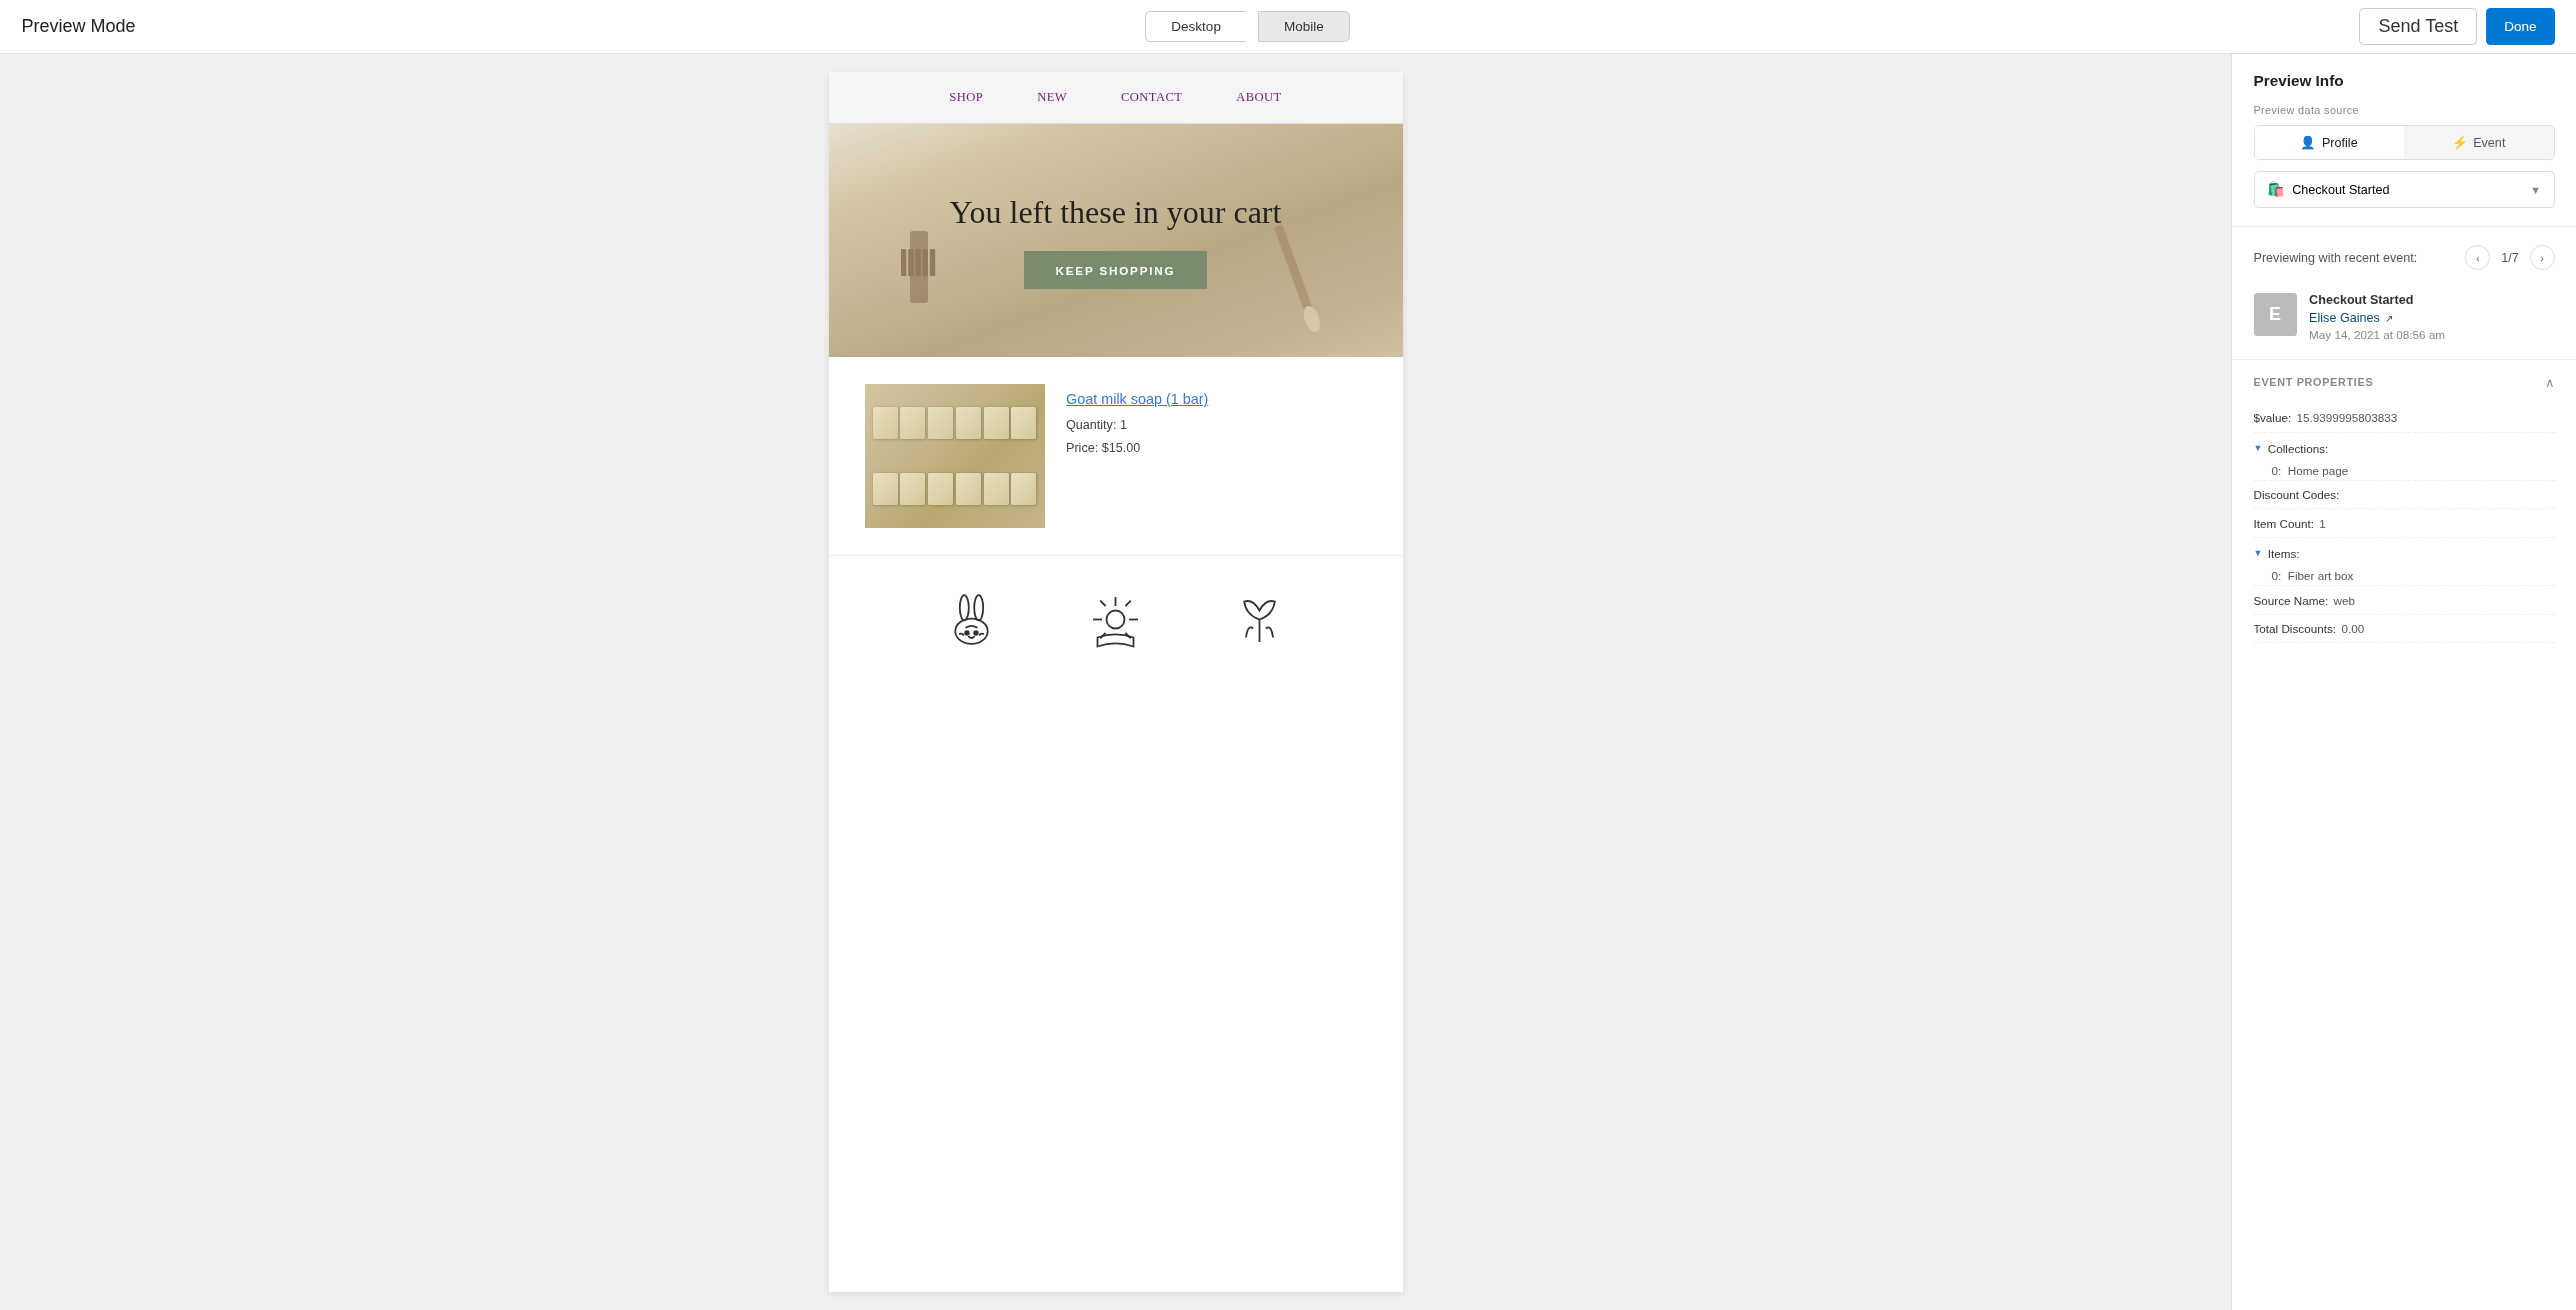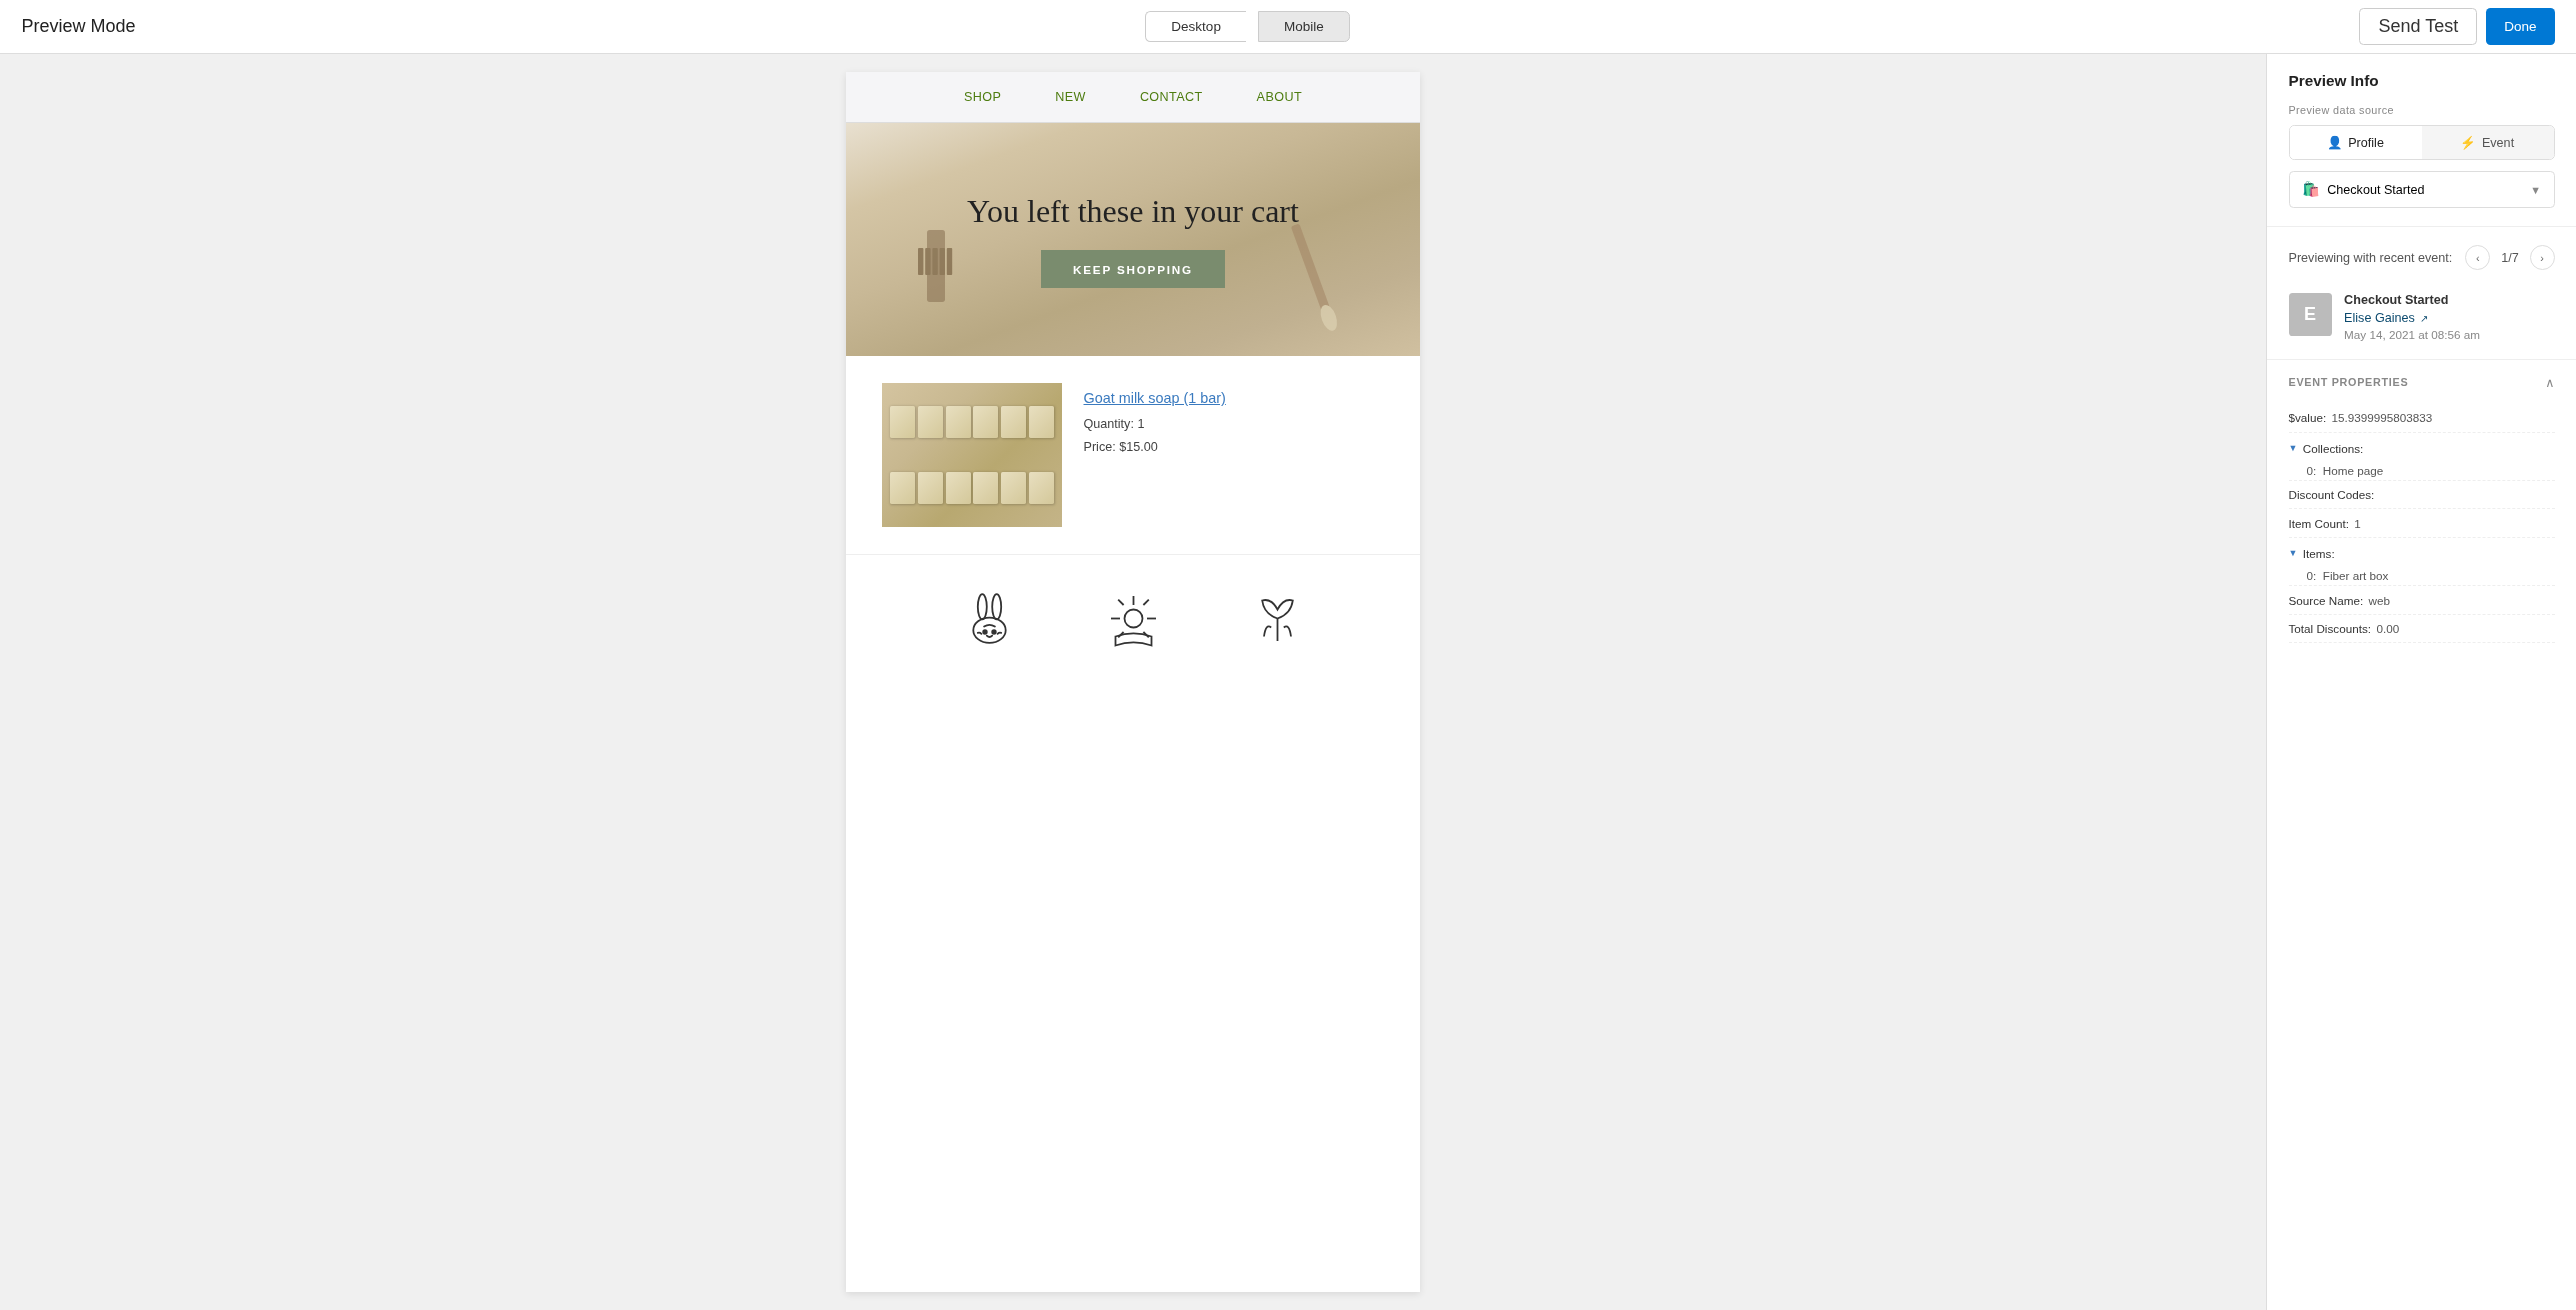--- a/index.html
+++ b/index.html
@@ -41,21 +41,21 @@
     }
     #email-container {
       width: 574px; background: #fff; box-shadow: 0 1.8px 7.2px rgba(0,0,0,0.1);
     }
 
     
     .email-nav {
       background: #f5f5f7; display: flex; justify-content: center; gap: 54px;
       padding: 18px 0; border-bottom: 0.9px solid #ddd;
     }
-    .email-nav-item { font-size: 12.6px; color: #4d7c0f; font-weight: 500; letter-spacing: 0.4px; }
+    .email-nav-item { font-size: 12.6px; color: #701a75; font-weight: 500; letter-spacing: 0.4px; font-family: Liberation Serif, serif; }
 
     
     .email-hero {
       position: relative; height: 233px; overflow: hidden;
       background: linear-gradient(135deg, #d4c9a8 0%, #c9b99a 30%, #b8a88a 60%, #a89878 100%);
       display: flex; align-items: center; justify-content: center;
     }
     .hero-bg {
       position: absolute; inset: 0;
       background: linear-gradient(160deg, #e8e0d0 0%, #d4c5a5 20%, #c8b896 40%, #b8a882 60%, #c0b090 80%, #d0c0a0 100%);
@@ -98,21 +98,21 @@
     
     .footer-icons {
       display: flex; justify-content: center; gap: 72px;
       padding: 27px 0 18px; border-top: 0.9px solid #eee;
     }
     .icon-placeholder { width: 72px; height: 72px; display: flex; align-items: center; justify-content: center; }
     .icon-svg { width: 63px; height: 63px; }
 
     
     #right-panel {
-      width: 310px; background: #fff; border-left: 0.9px solid #ddd;
+      width: 345px; background: #fff; border-left: 0.9px solid #ddd;
       overflow-y: auto; flex-shrink: 0;
     }
     .panel-section { padding: 18px 21.5px; border-bottom: 0.9px solid #eee; }
     .panel-title { font-size: 15.3px; font-weight: 600; color: #222; margin-bottom: 14.4px; }
     .panel-label { font-size: 10.8px; color: #888; font-weight: 500; margin-bottom: 9px; letter-spacing: 0.4px; }
 
     
     .ds-tabs { display: flex; border: 0.9px solid #ddd; border-radius: 5.4px; overflow: hidden; }
     .ds-tab {
       flex: 1; padding: 9px; text-align: center; font-size: 12.6px;

